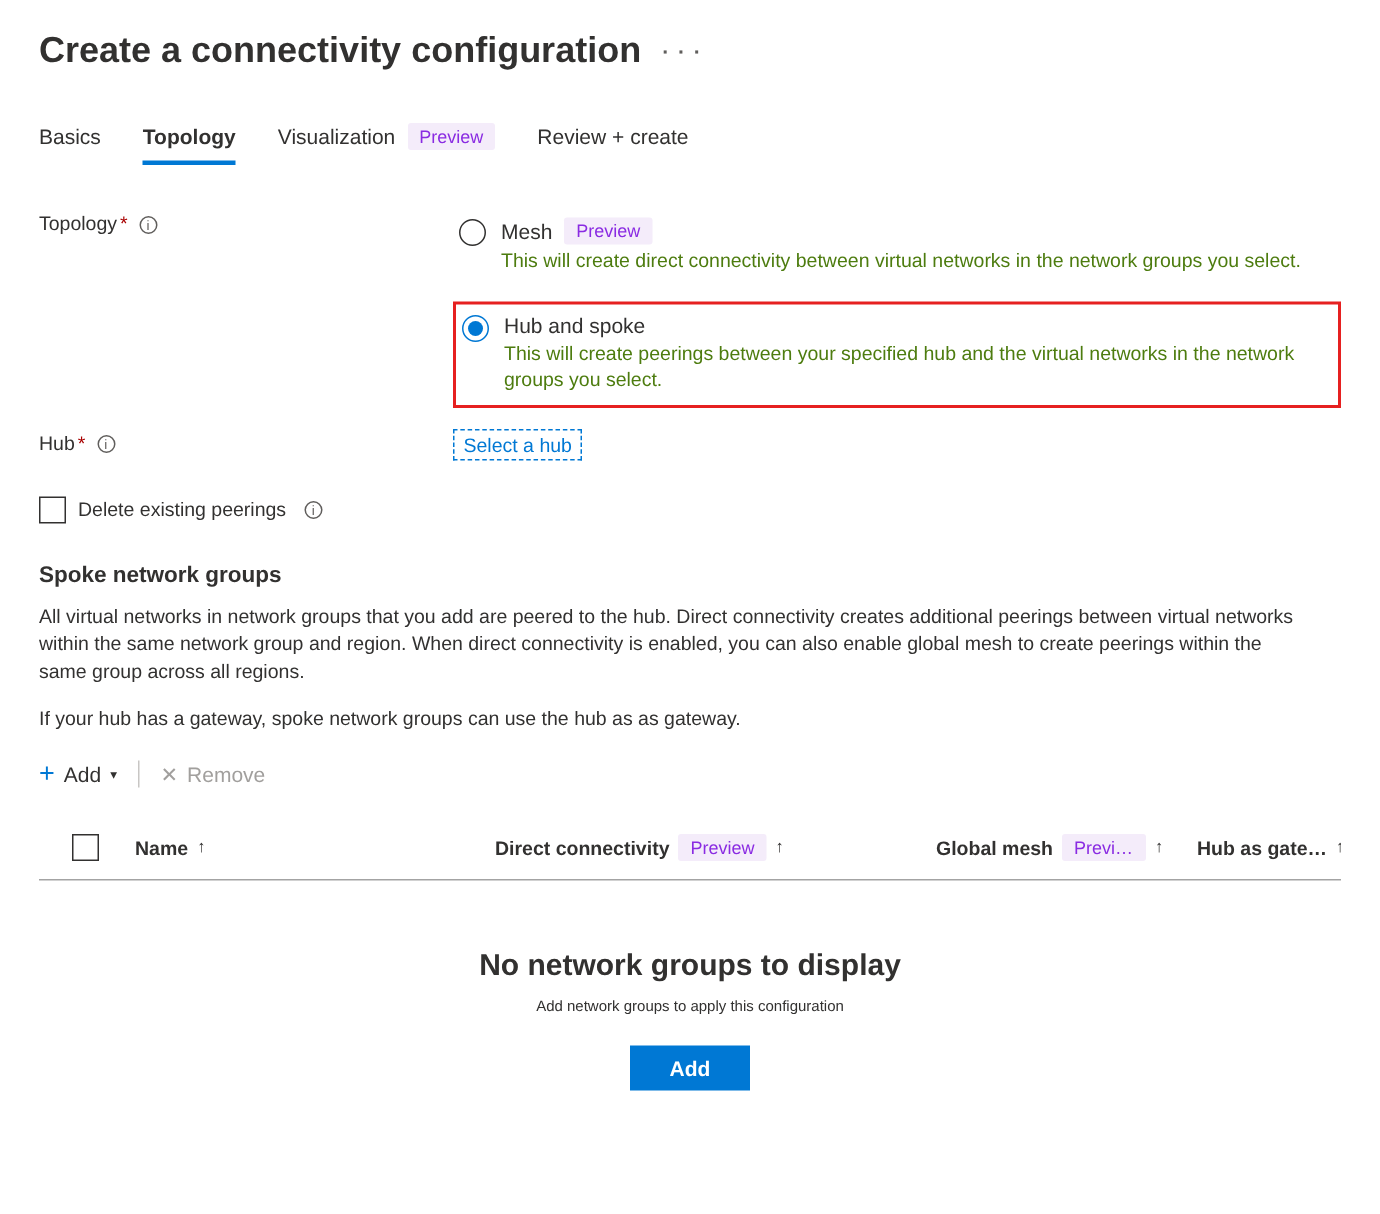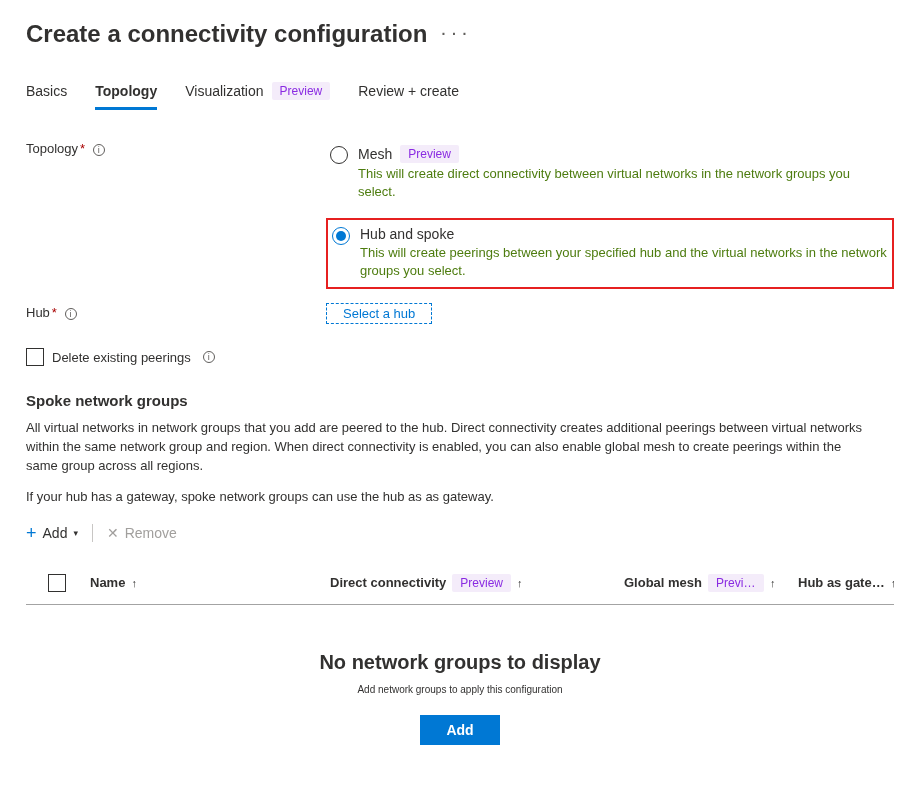--- a/index.html
+++ b/index.html
@@ -65,21 +65,21 @@
     width: 12px; height: 12px;
     border: 1px solid #605e5c;
     border-radius: 50%;
     font-size: 9px;
     line-height: 11px;
     text-align: center;
     color: #605e5c;
     margin-left: 4px;
     vertical-align: middle;
   }
-  .options-col { flex: 1; margin-left: 24px; }
+  .options-col { flex: 1; }
   .radio-row { display: flex; align-items: flex-start; gap: 10px; margin-bottom: 10px; padding: 6px 4px 8px 4px; }
   .radio-circle {
     width: 18px; height: 18px;
     border: 1px solid #323130;
     border-radius: 50%;
     flex-shrink: 0;
     margin-top: 1px;
     display: flex; align-items: center; justify-content: center;
   }
   .radio-circle.checked { border-color: #0078d4; }
@@ -87,21 +87,21 @@
   .radio-body { flex: 1; }
   .radio-label { font-size: 14px; display: flex; align-items: center; gap: 8px; }
   .radio-desc { font-size: 13px; color: #4d7c0f; margin-top: 2px; line-height: 1.35; }
   .highlight-box {
     border: 2px solid #e62020;
     margin-top: 4px;
   }
   .select-hub {
     color: #0078d4;
     border: 1px dashed #0078d4;
-    padding: 2px 16px;
+    padding: 2px 6px;
     display: inline-block;
     font-size: 13px;
     cursor: pointer;
   }
   .checkbox-row {
     display: flex; align-items: center; gap: 8px; margin: 24px 0 26px 0;
   }
   .chkbox {
     width: 18px; height: 18px;
     border: 1px solid #323130;

